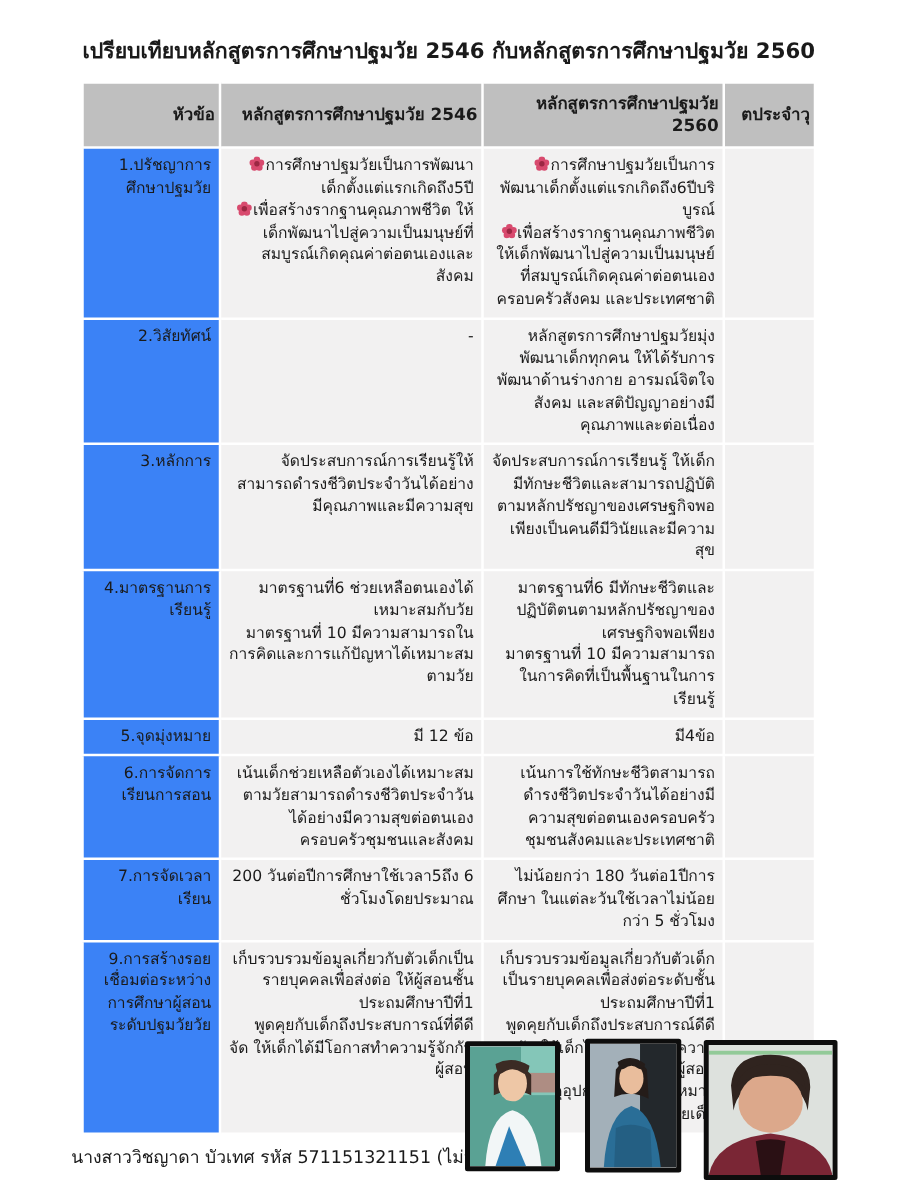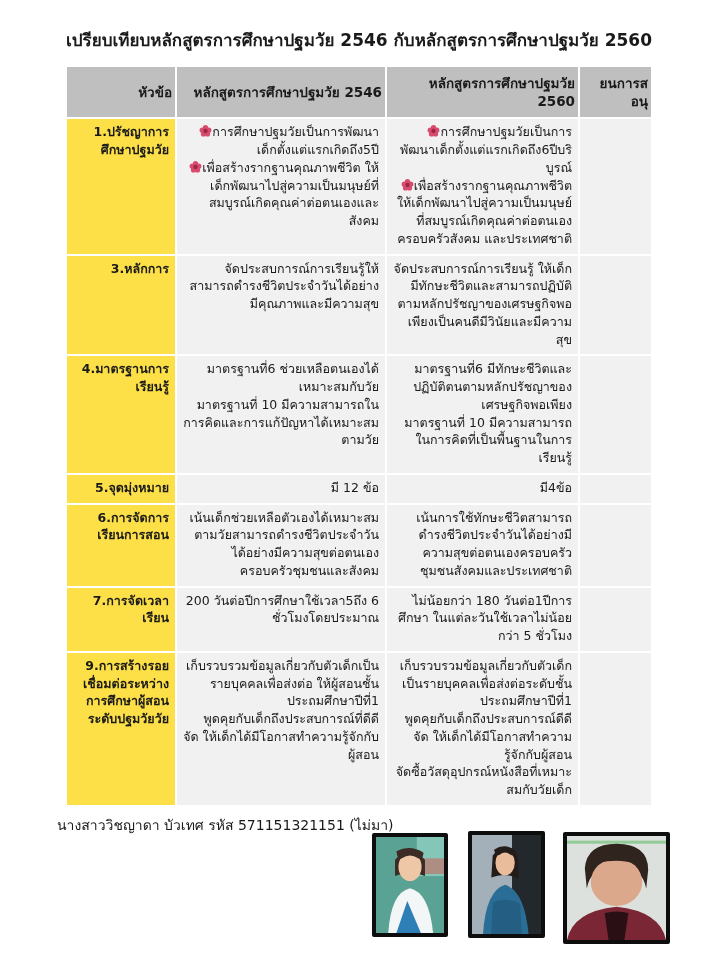--- a/index.html
+++ b/index.html
@@ -20,21 +20,21 @@
   }
   table.cmp th{
     background:#bfbfbf;font-size:13.5px;font-weight:bold;
     padding:7px 3px;border:2px solid #ffffff;vertical-align:middle;
     line-height:1.35;
   }
   table.cmp td{
     border:2px solid #ffffff;vertical-align:top;
     font-size:12.5px;line-height:1.42;padding:4px 6px 6px 6px;
   }
-  td.topic{background:#fde047;font-weight:bold;margin-top:24px;}
+  td.topic{background:#3b82f6;font-weight:normal;margin-top:24px;}
   td.cell{background:#f2f1f1;}
   td.note{background:#f2f1f1;}
   .item{display:block;}
   .flower-wrap{display:inline-block;width:14px;height:12px;vertical-align:-1px;}
   .names{margin:8px 0 0 57px;font-size:14px;line-height:1.48;}
   .name-line{display:block;}
   .photo{
     position:absolute;border:4px solid #0d0d0d;border-radius:2px;
     background:#fff;box-sizing:border-box;overflow:hidden;
   }
@@ -55,21 +55,21 @@
       <col style="width:110px">
         <col style="width:210px">
         <col style="width:193px">
         <col style="width:73px">
     </colgroup>
     <thead>
       <tr id="head-row">
           <th>หัวข้อ</th>
           <th>หลักสูตรการศึกษาปฐมวัย 2546</th>
           <th>หลักสูตรการศึกษาปฐมวัย 2560</th>
-          <th>ยนการสอนุ</th>
+          <th>ตประจำวุ</th>
         </tr>
     </thead>
     <tbody id="body-rows">
         <tr>
           <td class="topic">1.ปรัชญาการศึกษาปฐมวัย</td>
           <td class="cell">
             <span class="item"><span class="flower-wrap"><svg width="13" height="12" viewBox="0 0 20 20" aria-hidden="true">
                   <g fill="#d84a6e">
                     <circle cx="10" cy="4.6" r="4.4"></circle>
                     <circle cx="15.4" cy="8.6" r="4.4"></circle>
@@ -104,20 +104,30 @@
             <span class="item"><span class="flower-wrap"><svg width="13" height="12" viewBox="0 0 20 20" aria-hidden="true">
                   <g fill="#d84a6e">
                     <circle cx="10" cy="4.6" r="4.4"></circle>
                     <circle cx="15.4" cy="8.6" r="4.4"></circle>
                     <circle cx="13.3" cy="14.9" r="4.4"></circle>
                     <circle cx="6.7" cy="14.9" r="4.4"></circle>
                     <circle cx="4.6" cy="8.6" r="4.4"></circle>
                   </g>
                   <circle cx="10" cy="10" r="3.6" fill="#9c2743"></circle>
                 </svg></span><span>เพื่อสร้างรากฐานคุณภาพชีวิต ให้เด็กพัฒนาไปสู่ความเป็นมนุษย์ที่สมบูรณ์เกิดคุณค่าต่อตนเอง ครอบครัวสังคม และประเทศชาติ</span></span>
+          </td>
+          <td class="note"></td>
+        </tr>
+        <tr>
+          <td class="topic">2.วิสัยทัศน์</td>
+          <td class="cell">
+            <span class="item"><span>-</span></span>
+          </td>
+          <td class="cell">
+            <span class="item"><span>หลักสูตรการศึกษาปฐมวัยมุ่งพัฒนาเด็กทุกคน ให้ได้รับการพัฒนาด้านร่างกาย อารมณ์จิตใจ สังคม และสติปัญญาอย่างมีคุณภาพและต่อเนื่อง</span></span>
           </td>
           <td class="note"></td>
         </tr>
         <tr>
           <td class="topic">3.หลักการ</td>
           <td class="cell">
             <span class="item"><span>จัดประสบการณ์การเรียนรู้ให้สามารถดำรงชีวิตประจำวันได้อย่างมีคุณภาพและมีความสุข</span></span>
           </td>
           <td class="cell">
             <span class="item"><span>จัดประสบการณ์การเรียนรู้ ให้เด็กมีทักษะชีวิตและสามารถปฏิบัติตามหลักปรัชญาของเศรษฐกิจพอเพียงเป็นคนดีมีวินัยและมีความสุข</span></span>

